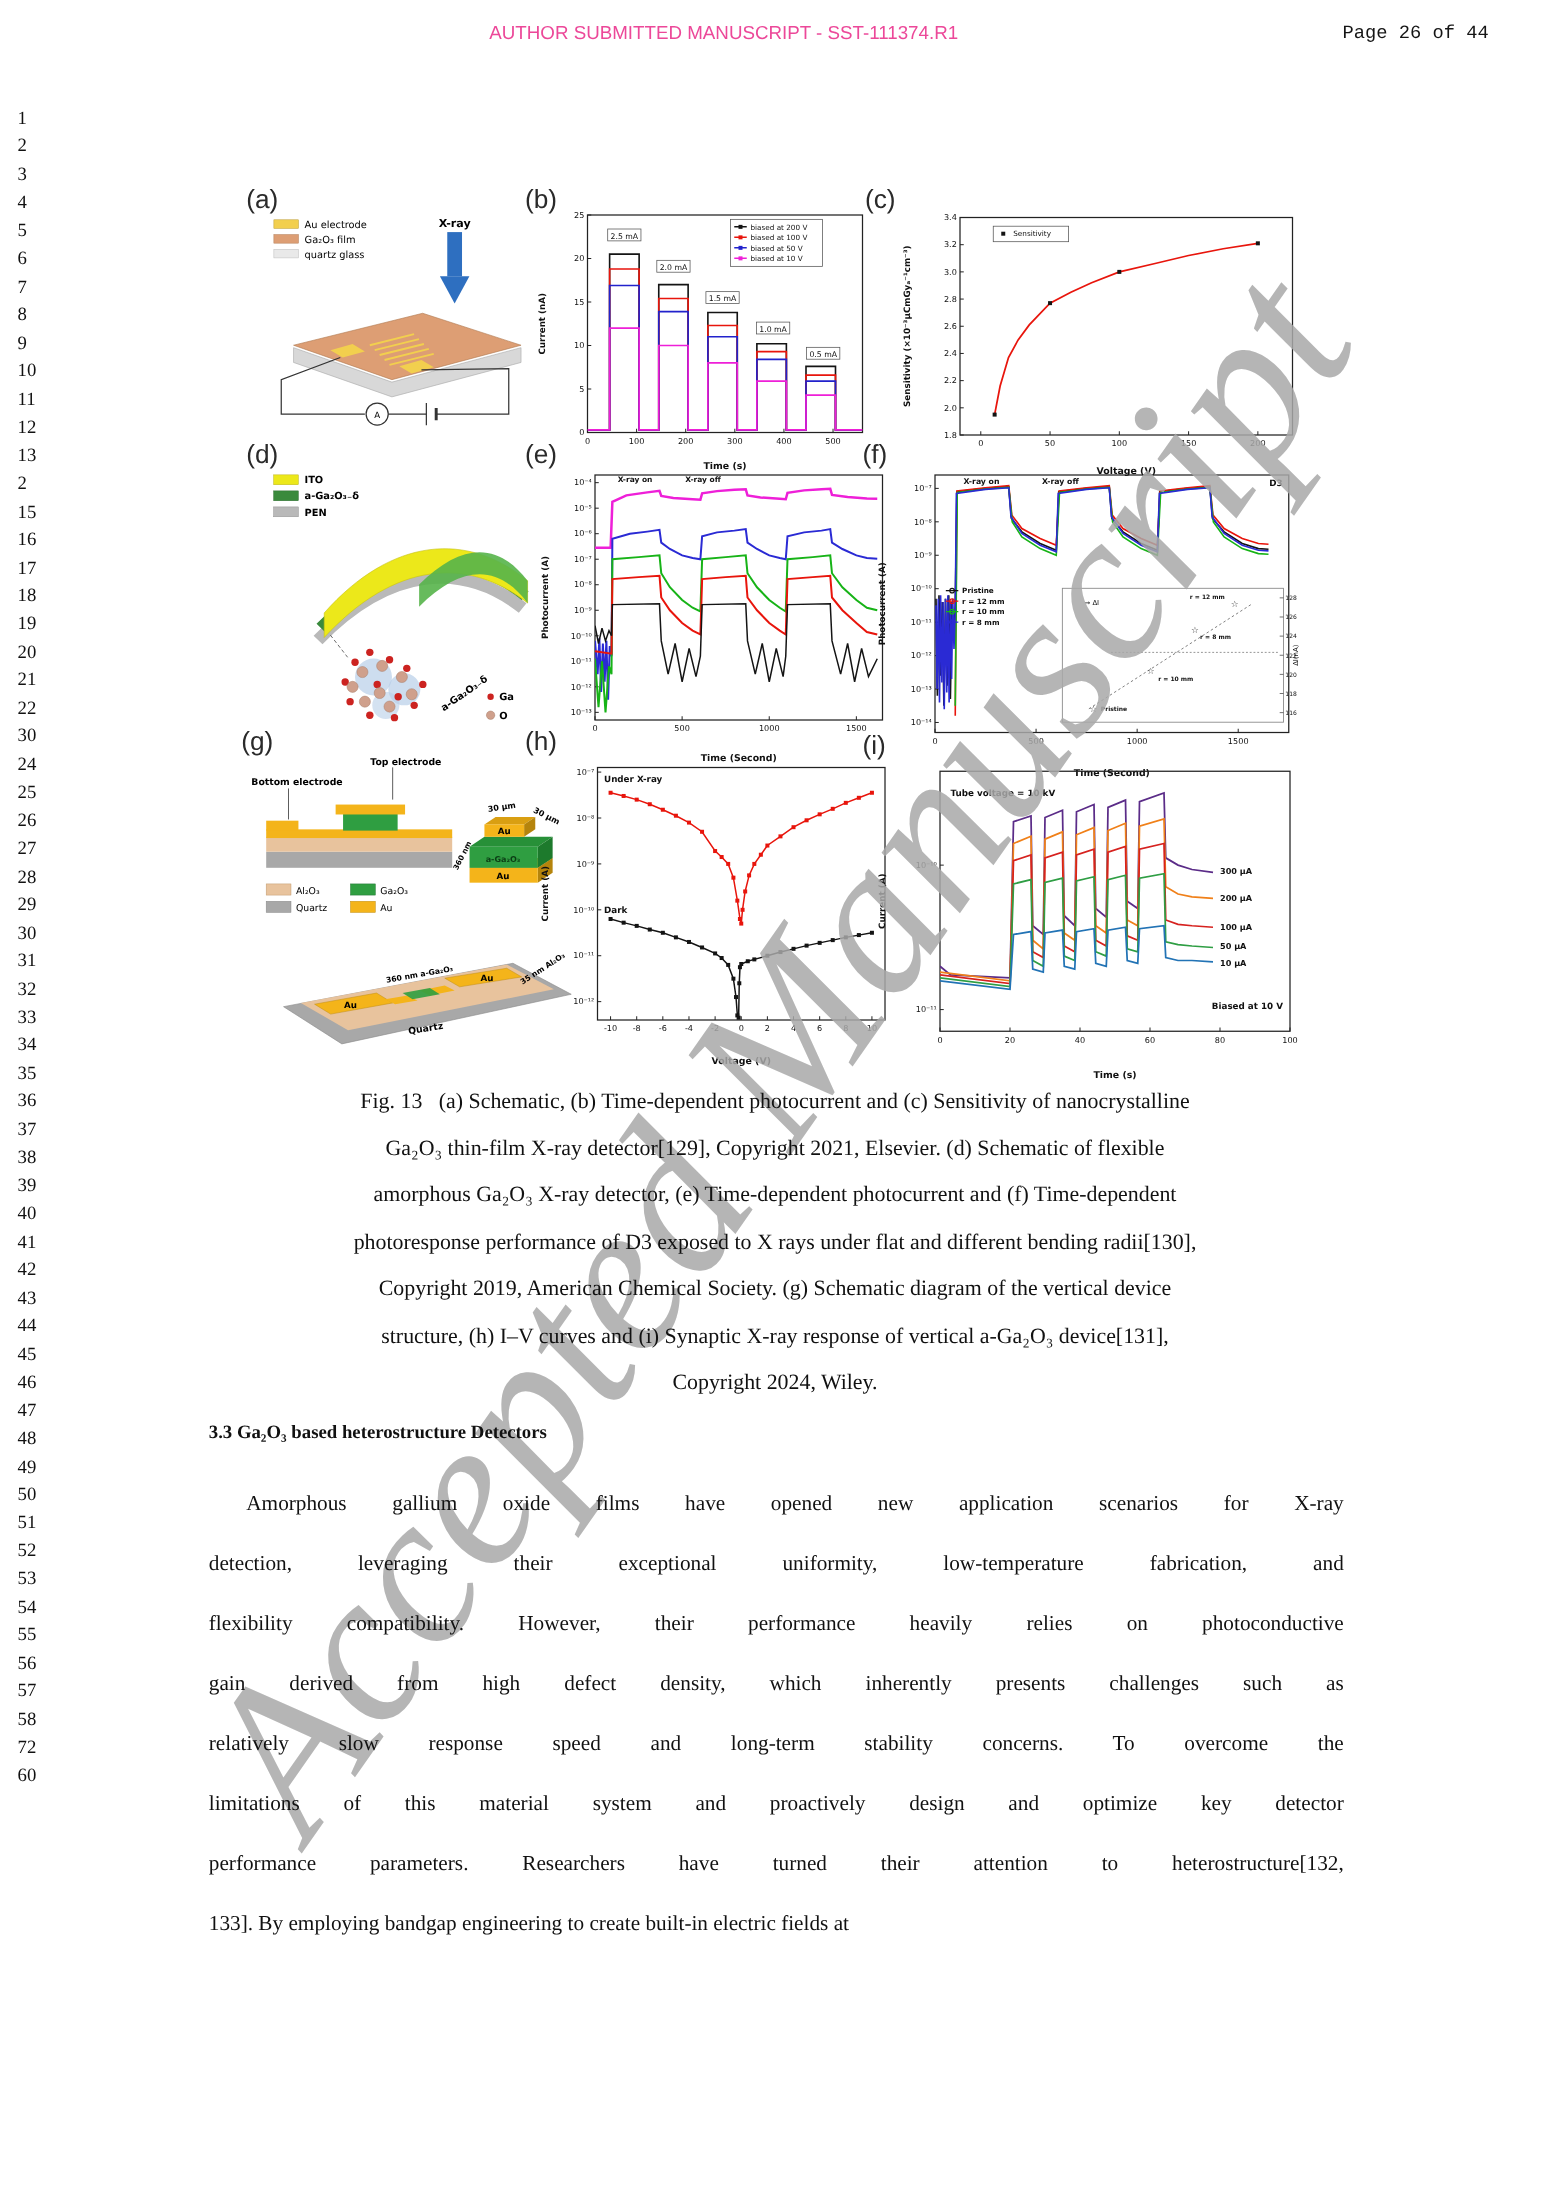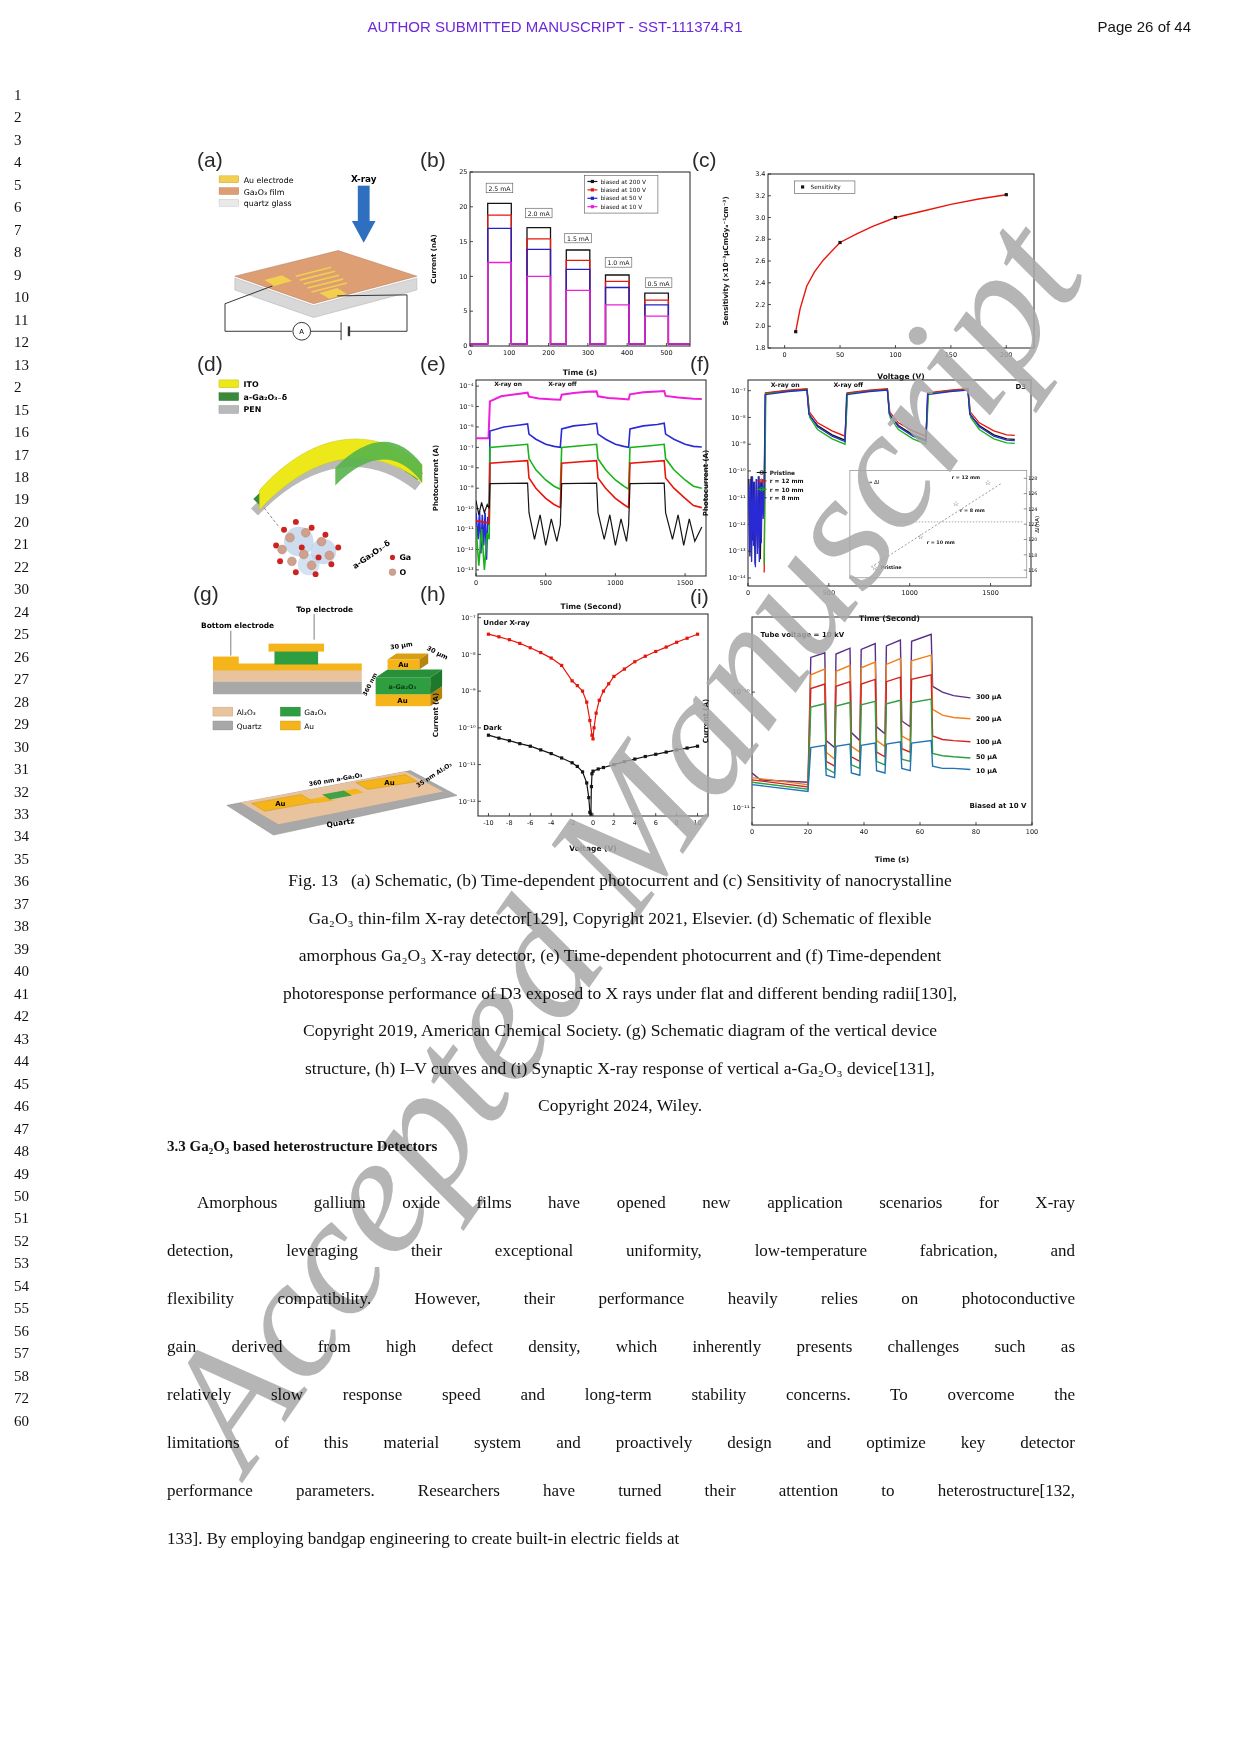--- a/index.html
+++ b/index.html
@@ -1,21 +1,21 @@
 <!DOCTYPE html>
 <html><head>
 <meta charset="utf-8">
 <style>
   html,body{margin:0;padding:0;background:#888;}
   .page{position:relative;width:1241px;height:1754px;background:#ffffff;margin:0 auto;
         font-family:"Liberation Serif",serif;color:#111;overflow:hidden;}
   
   .hdr-title{position:absolute;top:18px;left:0;width:1110px;text-align:center;
-             font-family:"Liberation Sans",sans-serif;font-size:15px;color:#6d28d9;z-index:3;}
-  .hdr-page{position:absolute;top:18px;right:50px;font-family:Liberation Sans, sans-serif;
+             font-family:"Liberation Sans",sans-serif;font-size:15px;color:#ec4899;z-index:3;padding-left:24px;}
+  .hdr-page{position:absolute;top:18px;right:50px;font-family:Liberation Mono, monospace;
             font-size:15px;color:#151515;z-index:3;}
   
   .lines{position:absolute;left:14px;top:84px;font-size:15px;color:#111;z-index:3;}
   .ln{height:22.47px;line-height:22.47px;}
   
   .watermark{position:absolute;left:50%;top:48%;transform:translate(-50%,-50%) rotate(-55deg);
              font-family:"Liberation Serif",serif;font-style:italic;font-size:172px;
              color:#a9a9a9;opacity:0.85;white-space:nowrap;z-index:2;pointer-events:none;}
   
   .figure{position:absolute;left:0;top:0;width:100%;height:100%;z-index:1;}

